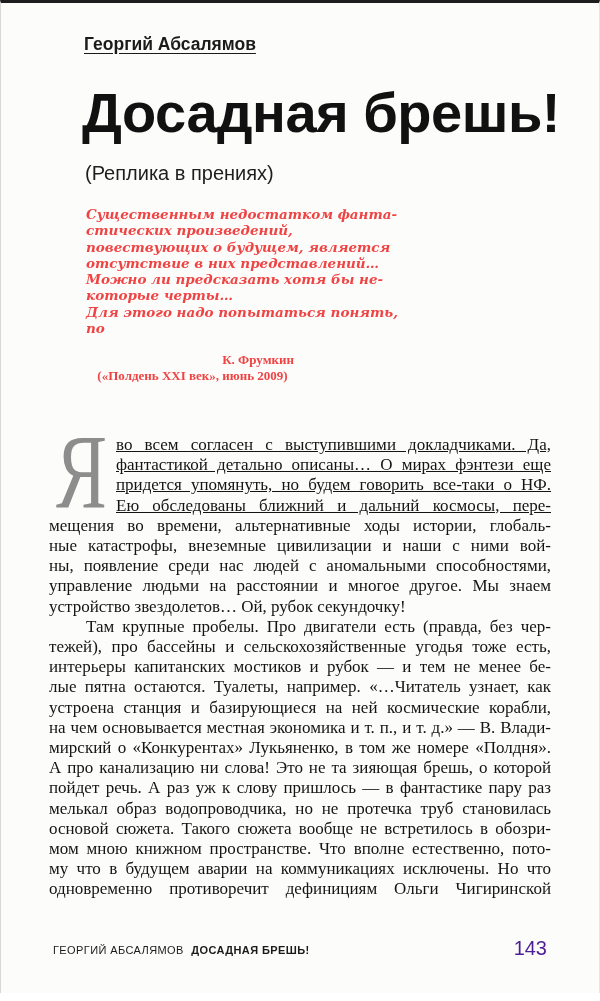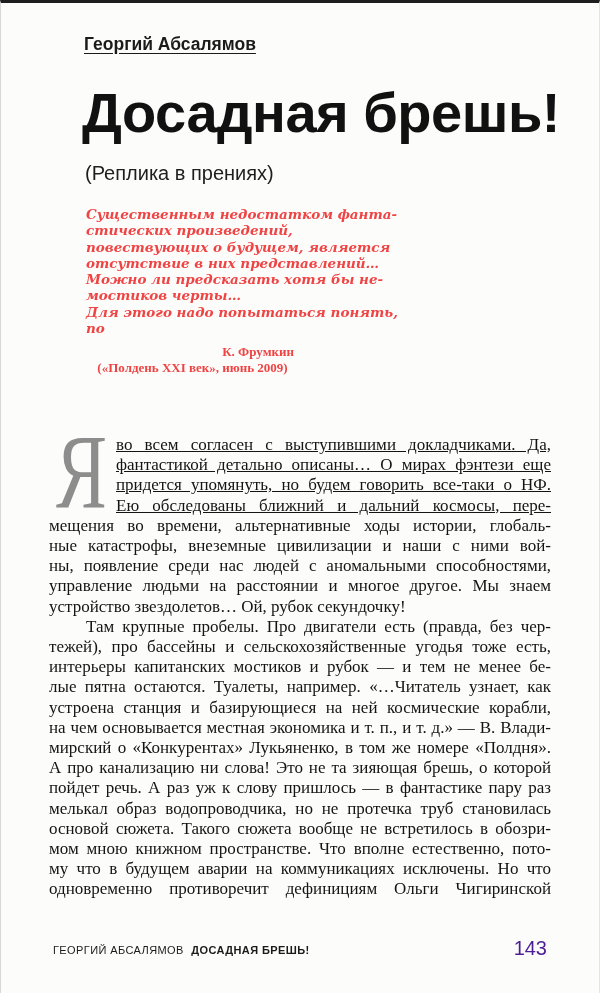--- a/index.html
+++ b/index.html
@@ -54,21 +54,21 @@
     width: 313px;
     font-family: "DejaVu Serif", serif;
     font-style: italic;
     font-weight: 600;
     font-size: 13.5px;
     line-height: 16.3px;
     color: #ef4444;
   }
   .epigraph .tline { text-align: left; text-align-last: left; }
   .epigraph-attribution {
-    margin-top: 8px;
+    margin-top: 16px;
     text-align: right;
     padding-right: 105px;
     font-style: normal;
     font-weight: 700;
     font-size: 13px;
     line-height: 16px;
     font-family: "Liberation Serif", serif;
   }
   .epigraph-source {
     text-align: center;
@@ -138,21 +138,21 @@
 
   <div class="subtitle">(Реплика в прениях)</div>
 
   <div class="epigraph">
     <div class="epigraph-lines">
         <div class="tline">Существенным недостатком фанта-</div>
         <div class="tline">стических произведений,</div>
         <div class="tline">повествующих о будущем, является</div>
         <div class="tline">отсутствие в них представлений…</div>
         <div class="tline">Можно ли предсказать хотя бы не-</div>
-        <div class="tline">мостиков черты…</div>
+        <div class="tline">которые черты…</div>
         <div class="tline">Для этого надо попытаться понять, по</div>
       </div>
     <div class="epigraph-attribution">К. Фрумкин</div>
     <div class="epigraph-source">(«Полдень XXI век», июнь 2009)</div>
   </div>
 
   <div class="body-text">
     <div class="drop-cap">Я</div>
     <div class="para1-head">
         <div class="tline">во всем согласен с выступившими докладчиками. Да,</div>

